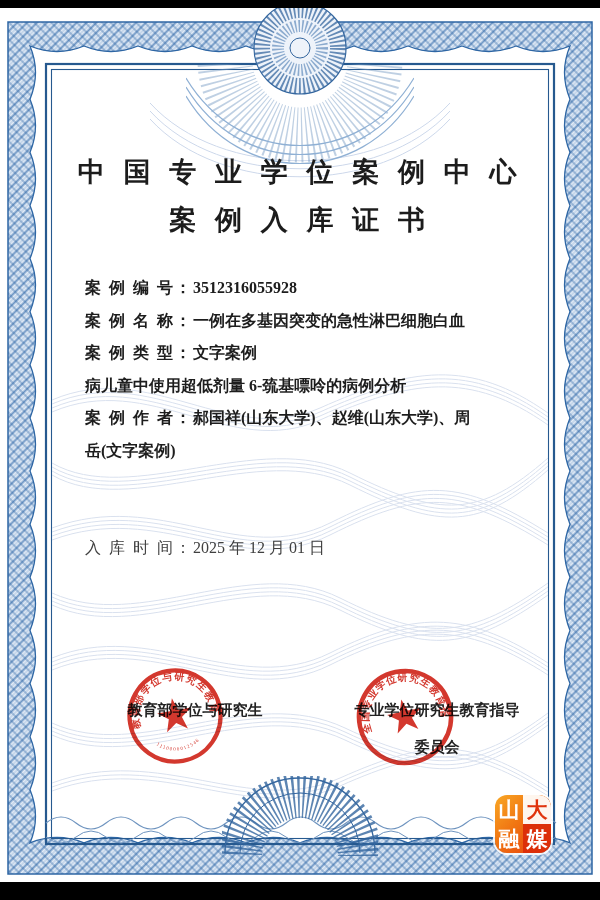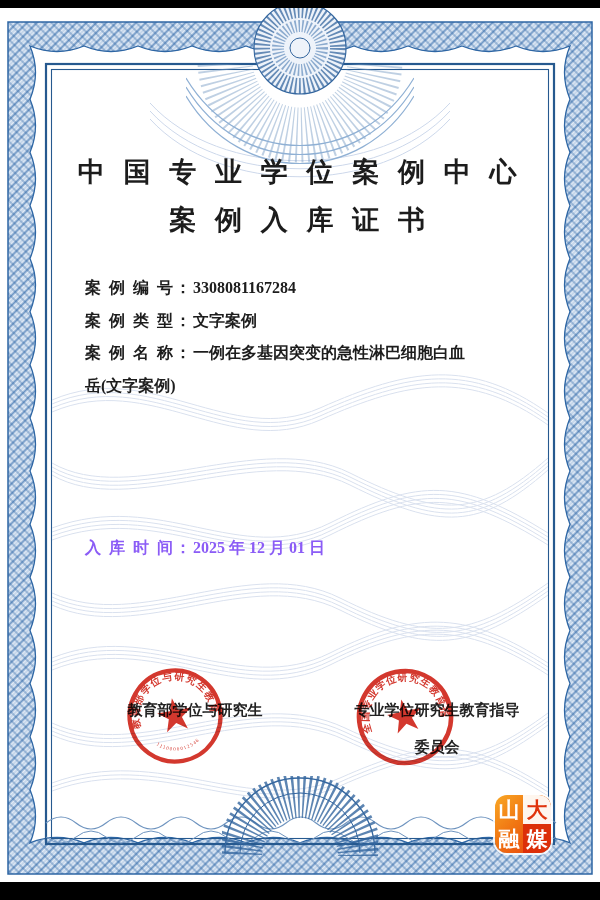--- a/index.html
+++ b/index.html
@@ -10,22 +10,22 @@
   .bar.bottom{top:882px;height:18px;}
   .paper{position:absolute;top:8px;left:0;width:600px;height:874px;background:#ffffff;overflow:hidden;}
   svg.deco{position:absolute;top:0;left:0;}
   svg.sealsvg{position:absolute;top:0;left:0;mix-blend-mode:multiply;pointer-events:none;}
   .title{position:absolute;top:140px;left:0;width:600px;text-align:center;
          font-weight:bold;font-size:27px;line-height:48px;color:#1c1c1c;letter-spacing:6px;white-space:nowrap;}
   .fields{position:absolute;top:264px;left:85px;width:444px;font-size:16px;line-height:32.5px;
           color:#1d1d1d;font-weight:600;}
   .frow{white-space:nowrap;}
   .lab{letter-spacing:2px;}
-  .date{position:absolute;top:524px;left:85px;font-size:16px;line-height:32px;color:#8b5cf6;
-        font-weight:700;white-space:nowrap;}
+  .date{position:absolute;top:524px;left:85px;font-size:16px;line-height:32px;color:#404040;
+        font-weight:400;white-space:nowrap;}
   .sig{position:absolute;top:684px;width:220px;text-align:center;font-size:15px;line-height:37px;
        color:#222;font-weight:600;}
   .sig.left{left:85px;}
   .sig.right{left:327px;}
   .logo{position:absolute;left:495px;top:787px;width:56px;height:58px;border-radius:12px;
         background:linear-gradient(135deg,#f9a825 0%,#f07311 45%,#e53910 100%);
         box-shadow:0 0 0 2px rgba(255,255,255,.85);
         display:grid;grid-template-columns:1fr 1fr;grid-template-rows:1fr 1fr;
         font-family:"Liberation Sans","DejaVu Sans",sans-serif;font-weight:bold;overflow:hidden;}
   .logo span{display:flex;align-items:center;justify-content:center;font-size:21px;color:#fff;line-height:1;}
@@ -137,27 +137,33 @@
         <path d="M225,845 A75,75 0 0 1 375,845" fill="none" stroke="#35679f" stroke-width="1.3"></path>
         <path d="M240,845 A60,60 0 0 1 360,845" fill="none" stroke="#35679f" stroke-width="1"></path>
       </g>
     </svg>
 
     <div class="title">中 国 专 业 学 位 案 例 中 心</div>
     <div class="title" style="top:188px">案 例 入 库 证 书</div>
 
     <div class="fields">
       <div class="frow">
-        <span class="lab">案 例 编 号：</span><span>3308081167284</span>
+        <span class="lab">案 例 编 号：</span><span>3512316055928</span>
+      </div>
+      <div class="frow">
+        <span class="lab">案 例 名 称：</span><span>一例在多基因突变的急性淋巴细胞白血</span>
       </div>
       <div class="frow">
         <span class="lab">案 例 类 型：</span><span>文字案例</span>
       </div>
       <div class="frow">
-        <span class="lab">案 例 名 称：</span><span>一例在多基因突变的急性淋巴细胞白血</span>
+        <span>病儿童中使用超低剂量 6-巯基嘌呤的病例分析</span>
+      </div>
+      <div class="frow">
+        <span class="lab">案 例 作 者：</span><span>郝国祥(山东大学)、赵维(山东大学)、周</span>
       </div>
       <div class="frow">
         <span>岳(文字案例)</span>
       </div>
     </div>
 
     <div class="date">
       <span class="lab">入 库 时 间：</span><span>2025 年 12 月 01 日</span>
     </div>
 

